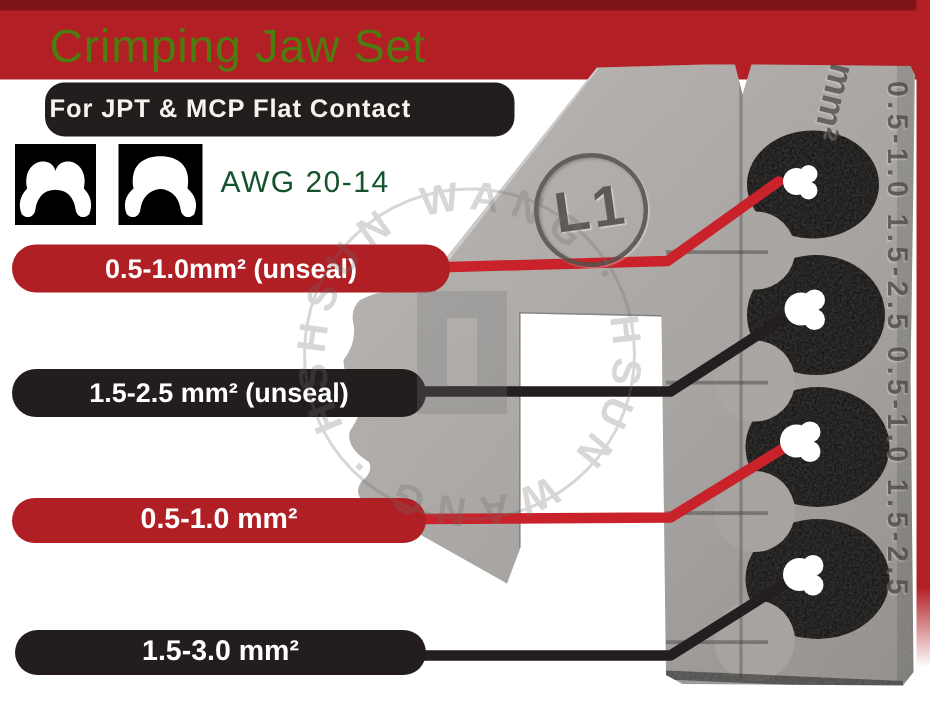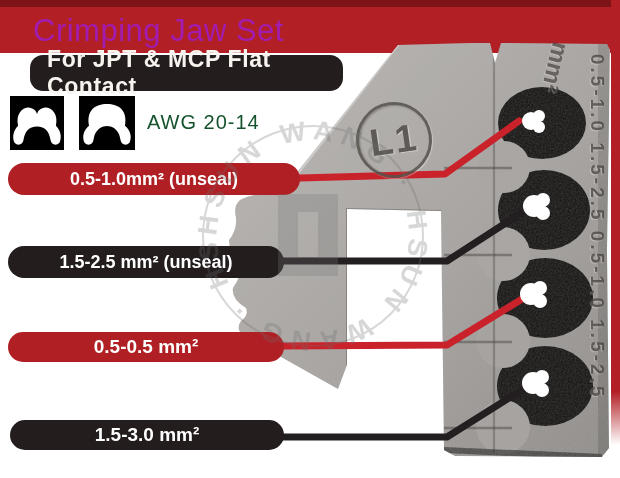--- a/index.html
+++ b/index.html
@@ -6,24 +6,24 @@
   .stage{
     position:relative;width:620px;height:478px;background:#fff;overflow:hidden;
     font-family:"Liberation Sans","DejaVu Sans",sans-serif;
   }
   .abs{position:absolute;}
   
   .band{left:0;top:0;width:620px;height:53px;background:var(--header_red,#b22025);}
   .band-dark{left:0;top:0;width:620px;height:7px;background:var(--header_red_dark,#7d1417);}
   .right-stripe{left:611px;top:0;width:9px;height:445px;
     background:linear-gradient(to bottom,var(--header_red,#b22025) 88%,rgba(178,32,37,0));}
-  .title{left:33px;top:13px;font-size:31px;line-height:36px;letter-spacing:.5px;color:#a21caf;}
+  .title{left:33px;top:13px;font-size:31px;line-height:36px;letter-spacing:.5px;color:#4d7c0f;}
   .subpill{left:30px;top:55px;width:313px;height:36px;border-radius:13px;
     background:var(--pill_black,#231d1e);display:flex;align-items:center;}
-  .subpill span{color:#f7f4ef;font-weight:bold;font-size:23px;letter-spacing:.6px;padding-left:17px;}
+  .subpill span{color:#f7f4ef;font-weight:bold;font-size:17px;letter-spacing:.6px;padding-left:3px;}
   
   .pico{background:#000;}
   .ico1{left:10px;top:96px;width:54px;height:54px;}
   .ico2{left:79px;top:96px;width:56px;height:54px;}
   .awg{left:147px;top:111px;font-size:20px;letter-spacing:1px;color:#14532d;}
   
   .pill{border-radius:17px;display:flex;align-items:center;justify-content:center;
     color:#fff;font-weight:bold;}
   .pill.red{background:var(--pill_red,#b01f24);}
   .pill.black{background:var(--pill_black,#231d1e);}
@@ -159,21 +159,21 @@
     <svg viewBox="0 0 60 60" width="56" height="54">
       <path fill="#fff" d="M5 52 C2 45 4 38 10 33 C7 16 17 9 30 9 C43 9 53 16 50 33
         C56 38 58 45 55 52 C51 56 46 54 45 49 C44 41 40 36 34 34 C31.5 33 28.5 33 26 34
         C20 36 16 41 15 49 C14 54 9 56 5 52 Z"></path>
     </svg>
   </div>
   <div class="abs awg">AWG 20-14</div>
 
   <div class="abs pill red p1">0.5-1.0mm² (unseal)</div>
   <div class="abs pill black p2">1.5-2.5 mm² (unseal)</div>
-  <div class="abs pill red p3">0.5-0.5 mm²</div>
+  <div class="abs pill red p3">0.5-1.0 mm²</div>
   <div class="abs pill black p4">1.5-3.0 mm²</div>
 
   <svg class="abs wm" viewBox="0 0 252 240">
     <defs>
       <path id="wmarc" d="M27,118 a96,96 0 1 1 192,0 a96,96 0 1 1 -192,0"></path>
     </defs>
     <circle cx="123" cy="118" r="110" fill="none" stroke="#6d6d6d" stroke-width="2"></circle>
     <text font-size="27" letter-spacing="7" fill="#6d6d6d">
       <textPath href="#wmarc">HSUN WANG · HSUN WANG · HSUN WANG ·</textPath>
     </text>

